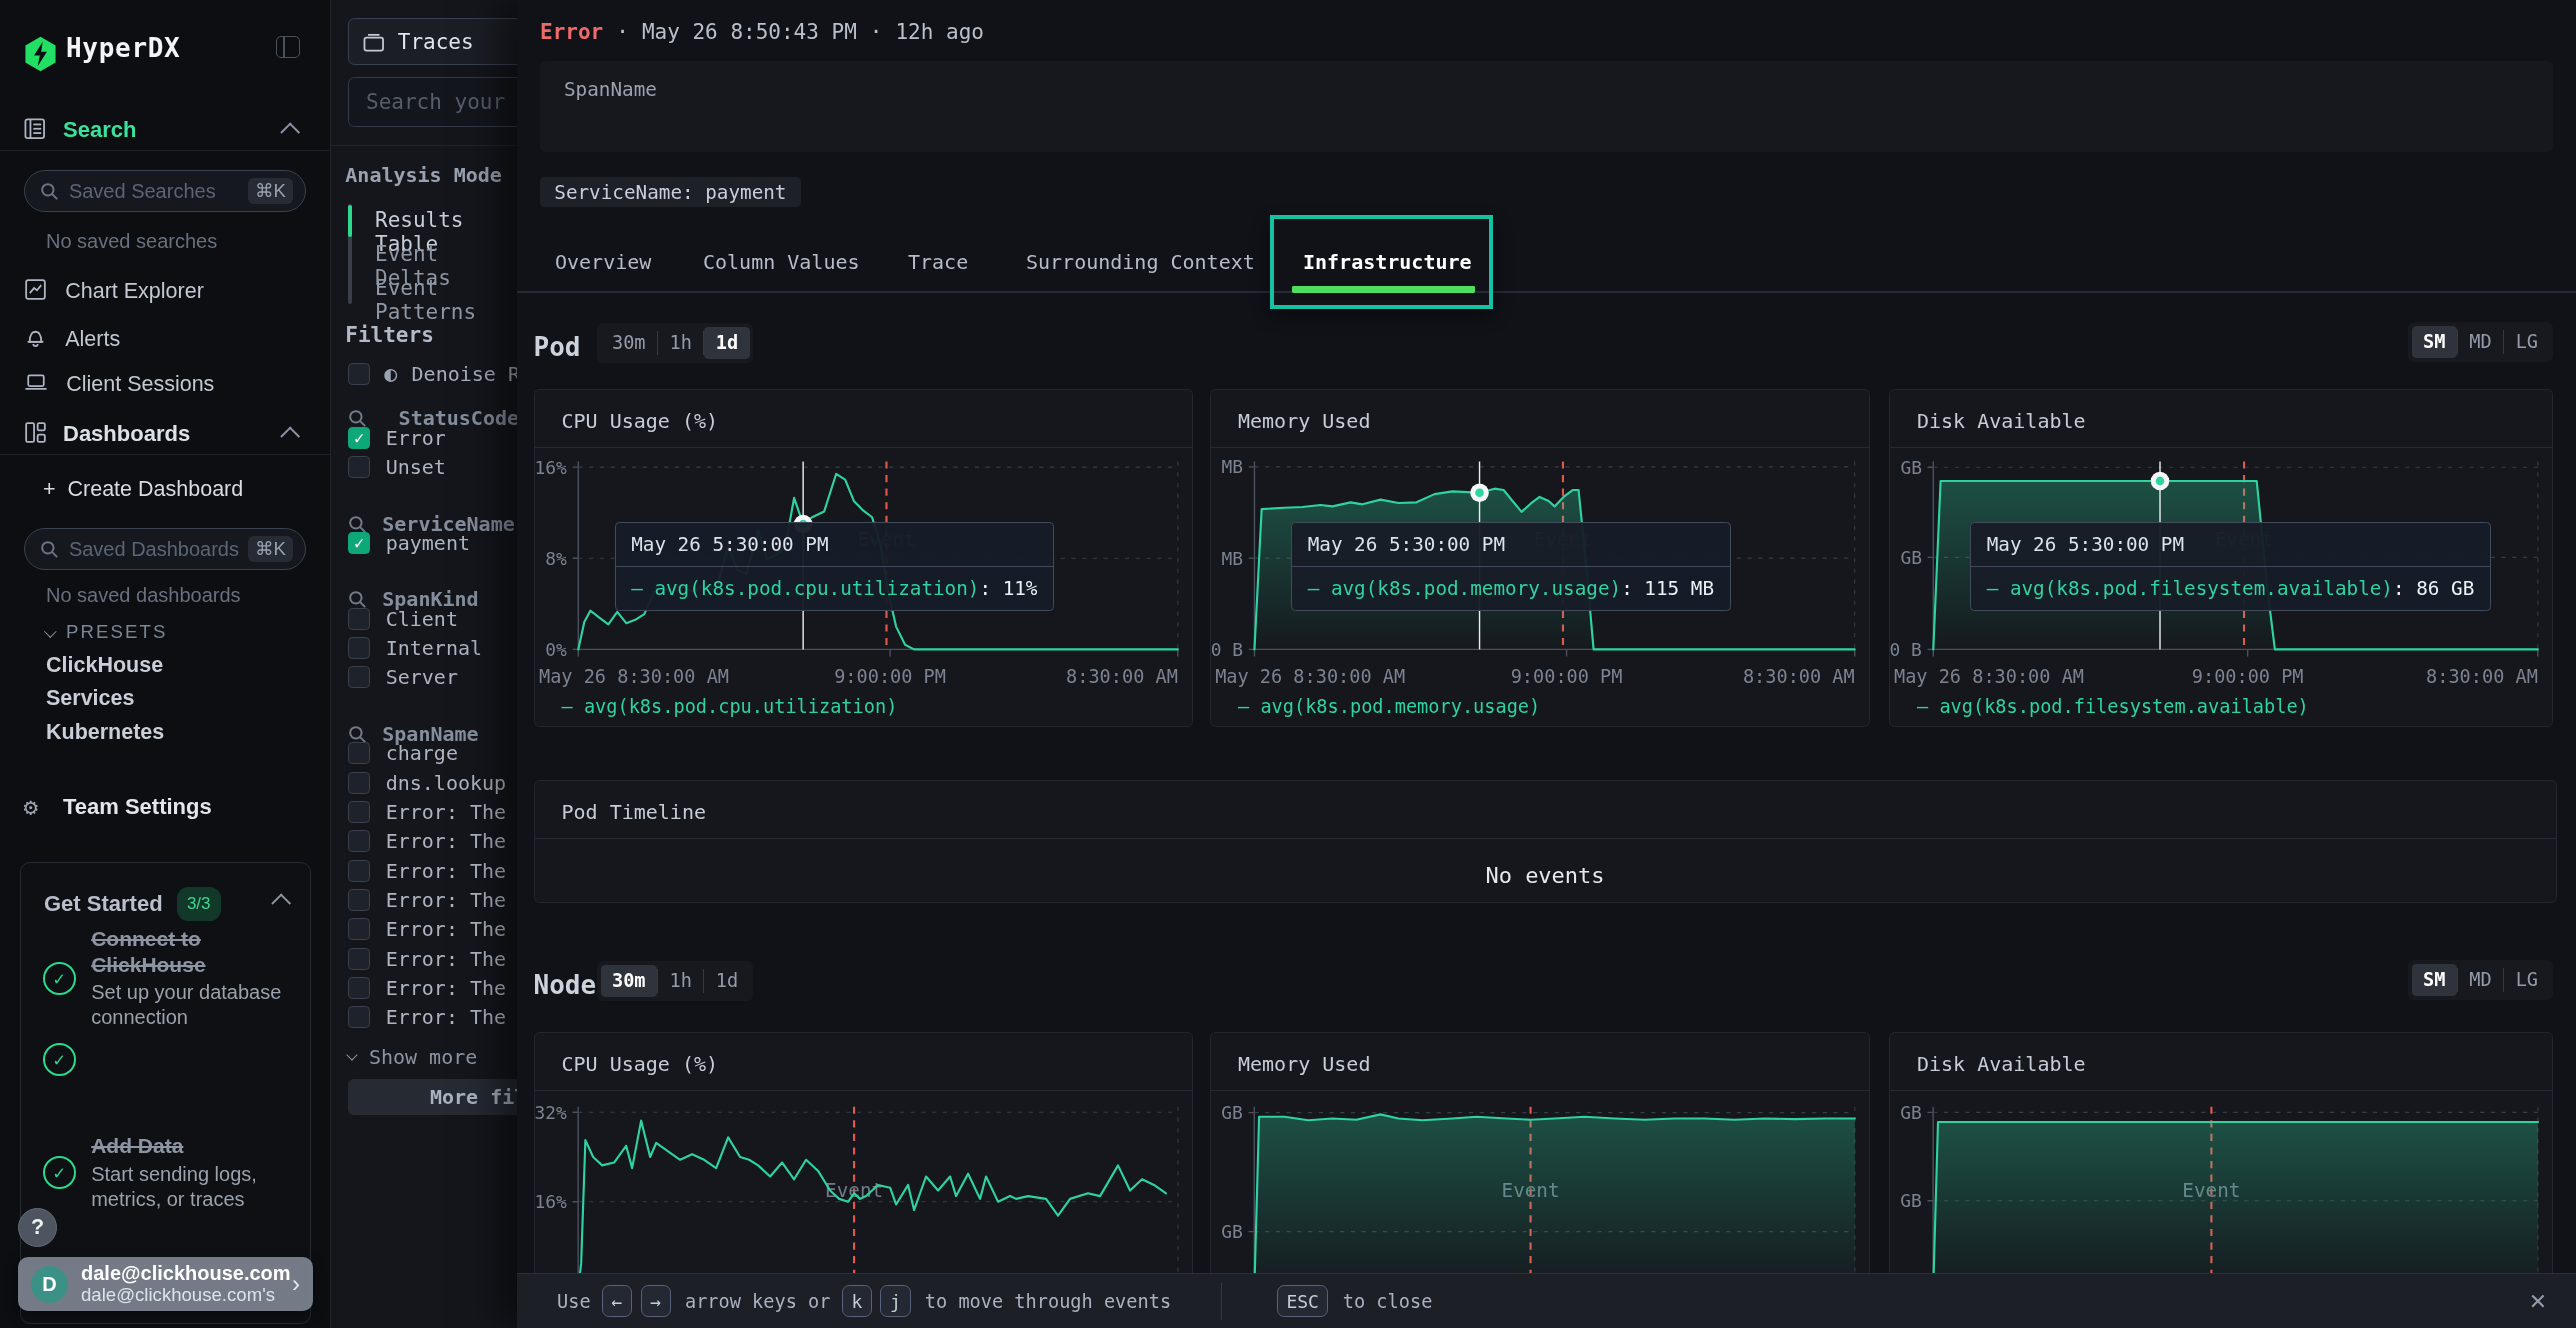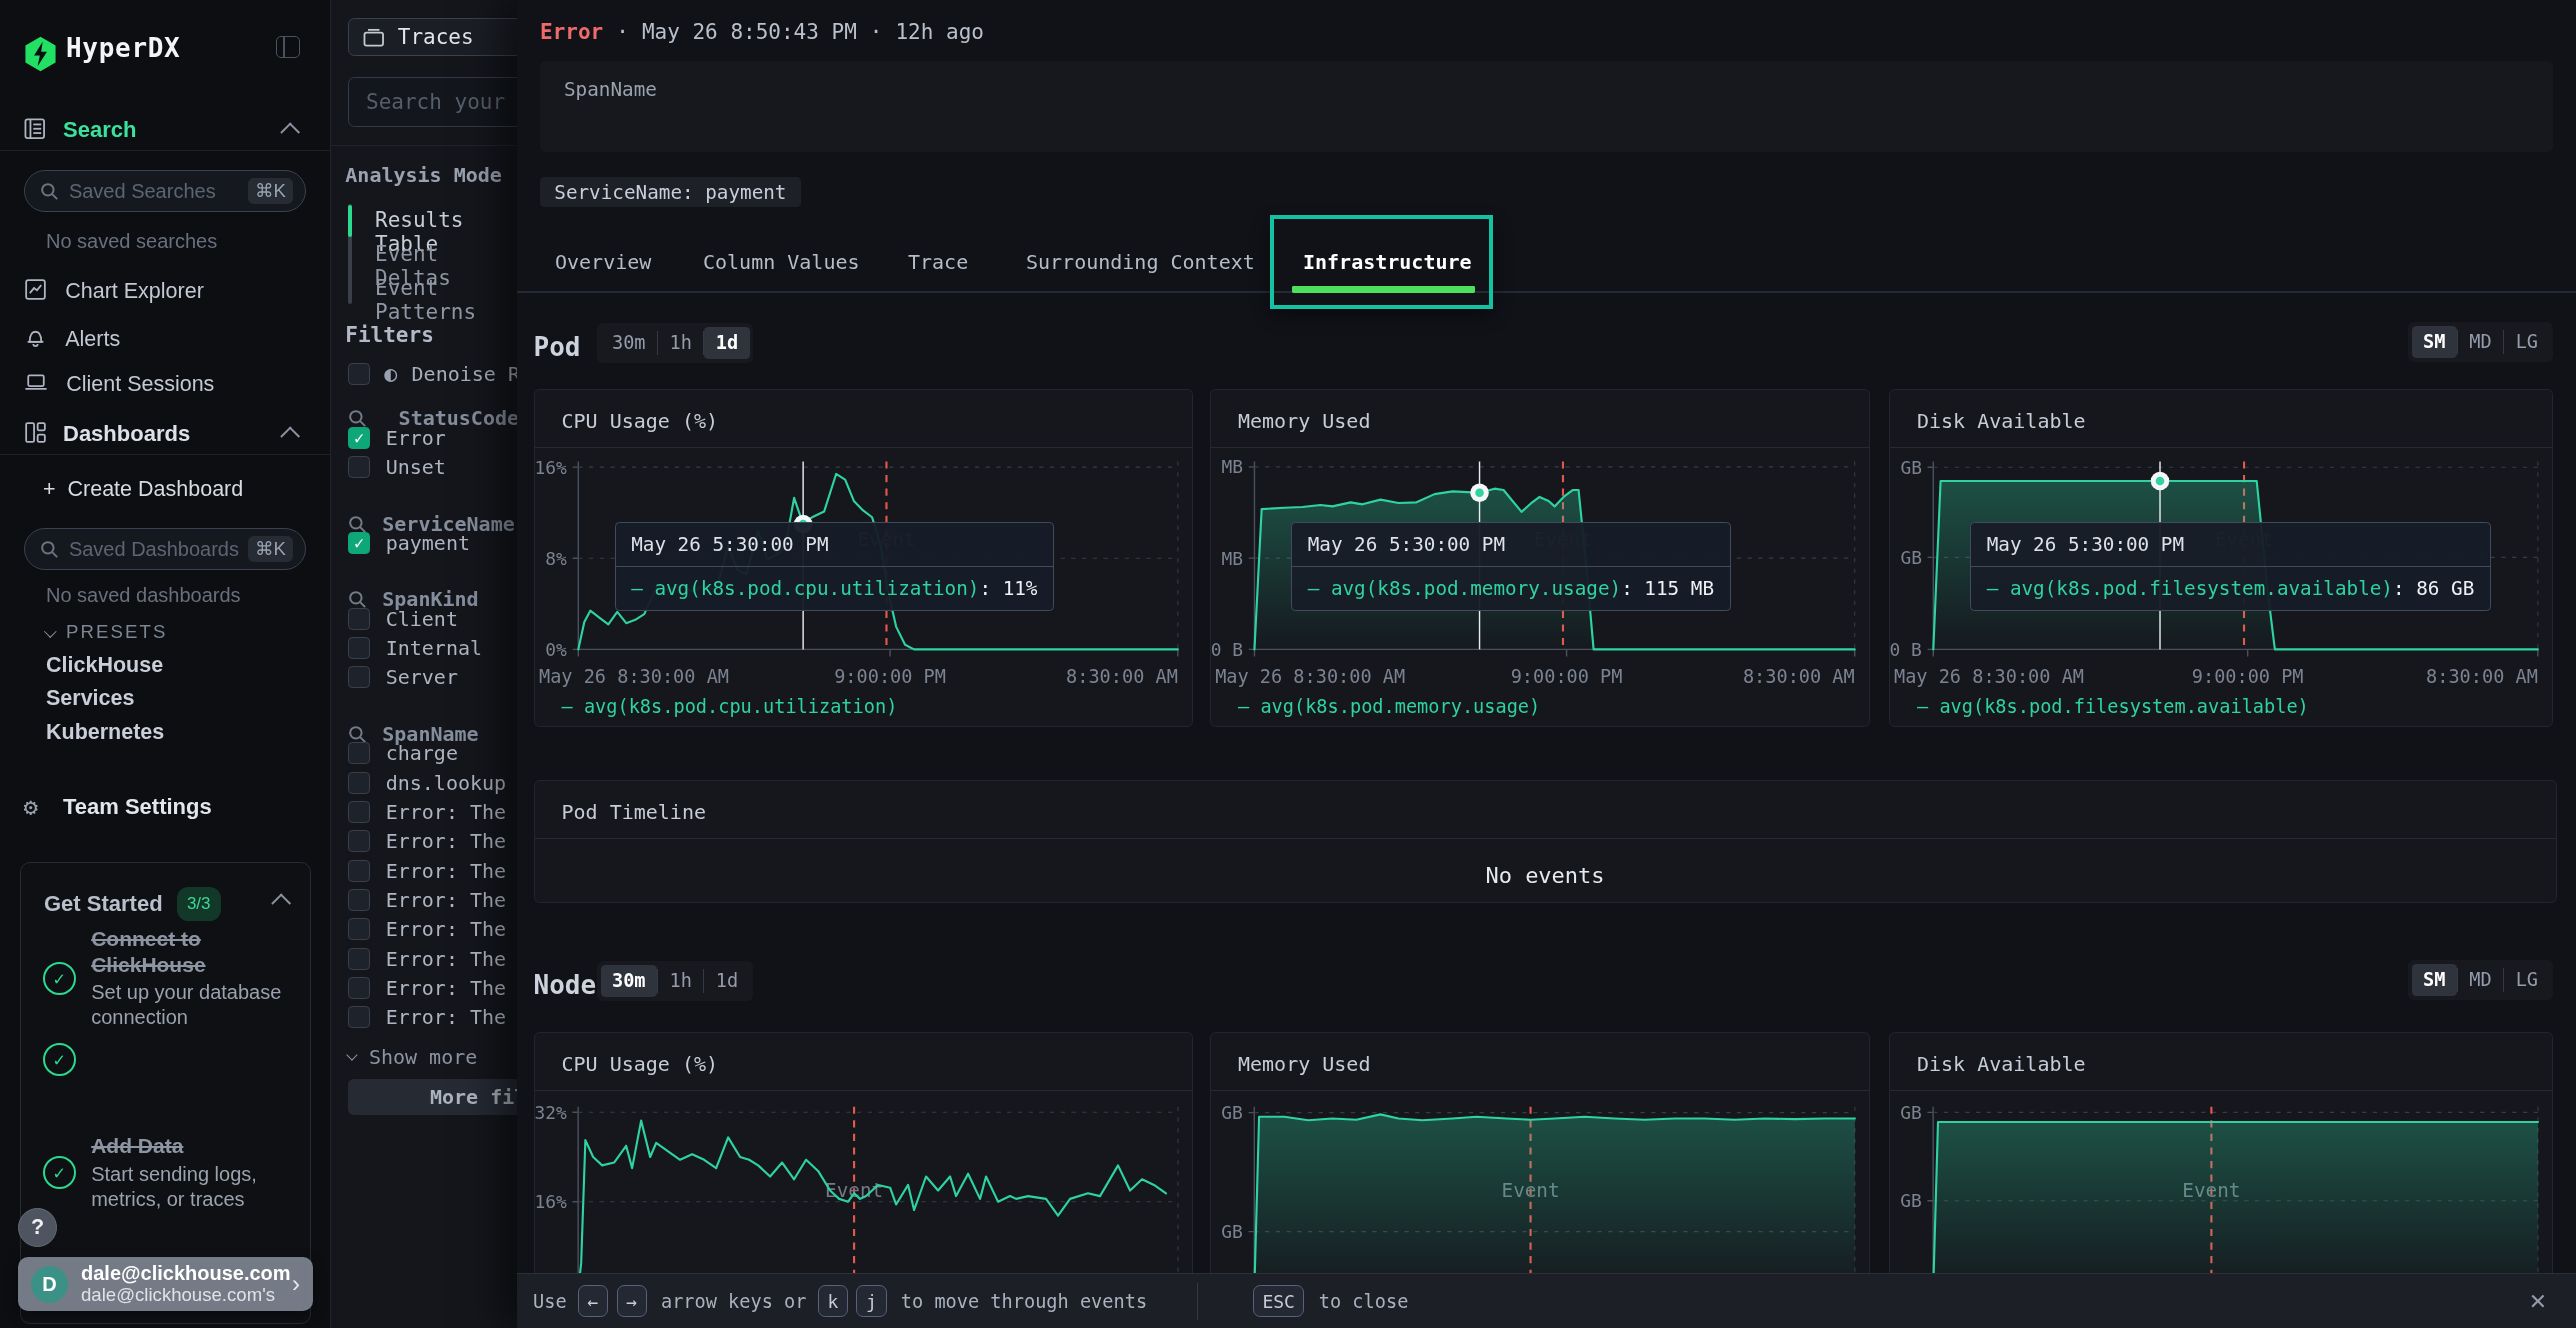--- a/index.html
+++ b/index.html
@@ -68,21 +68,21 @@
   .card{background:#15171d;border:1.1px solid #23262e;border-radius:5.7px;position:absolute;overflow:hidden;}
   .card-title{position:absolute;left:27px;top:18.6px;font-size:20px;color:#c7cdd6;}
   .card-divider{position:absolute;left:0;top:57px;width:100%;height:1.1px;background:#262a32;}
   .tooltip{position:absolute;background:rgba(23,29,40,0.96);border:1.4px solid #424b5c;border-radius:4.3px;z-index:5;white-space:nowrap;}
   .tooltip .tt-time{padding:10px 15.7px;color:#dde1e8;font-size:19.3px;border-bottom:1.4px solid #424b5c;}
   .tooltip .tt-row{padding:10px 15.7px;font-size:19.3px;color:#2ed3a0;}
   .tooltip .tt-val{color:#eef1f5;}
   .legend{position:absolute;left:27px;font-size:18.6px;color:#2ed3a0;white-space:nowrap;}
   #timeline-card .no-events{position:absolute;width:100%;text-align:center;top:82px;color:#e6e9ee;font-size:22px;}
   
-  #footer{left:517px;top:1273px;width:2059px;height:55px;background:#1c1f26;border-top:1.4px solid #2b303a;z-index:40;display:flex;align-items:center;padding-left:16px;color:#aab2bf;font-size:18.6px;}
+  #footer{left:517px;top:1273px;width:2059px;height:55px;background:#1c1f26;border-top:1.4px solid #2b303a;z-index:40;display:flex;align-items:center;padding-left:40px;color:#aab2bf;font-size:18.6px;}
   .keycap{border:1.8px solid #58627a;border-radius:7.2px;background:#232833;color:#c7cdd8;font-size:18px;padding:4.3px 8.6px;margin:0 4.3px;}
   #close-x{position:absolute;right:30px;top:1284px;font-size:27px;color:#939ba8;z-index:41;}
 </style>
 </head>
 <body>
 
 <div id="stage">
 
   <div id="sidebar" class="abs">
     <svg class="abs logo-hex" viewBox="0 0 46 50">
@@ -201,21 +201,21 @@
       <div class="avatar sans">D</div>
       <div class="sans" style="margin-left:13px;flex:1;overflow:hidden;">
         <div class="prof-name">dale@clickhouse.com</div>
         <div class="prof-sub">dale@clickhouse.com's</div>
       </div>
       <div class="sans" style="color:#e4e7ec;font-size:24px;">›</div>
     </div>
   </div>
 
   <div id="filtercol" class="abs">
-    <div class="abs ctl" style="left:17px;top:18px;width:215px;height:38px;padding:0 14.3px;">
+    <div class="abs ctl" style="left:17px;top:18px;width:215px;height:47px;padding:0 14.3px;">
       <svg width="21.5" height="20" viewBox="0 0 30 28">
         <rect x="2" y="8" width="26" height="18" rx="3" fill="none" stroke="#c3c9d3" stroke-width="2.5"></rect>
         <line x1="7" y1="4" x2="23" y2="4" stroke="#c3c9d3" stroke-width="2.5"></line>
       </svg>
       <span style="color:#e2e6ec;font-size:21px;margin-left:13px;">Traces</span>
     </div>
     <div class="abs ctl" style="left:17px;top:77px;width:401px;height:50px;border-color:#343b47;background:#13161c;padding:0 17px;">
       <span style="color:#555e6b;font-size:21px;">Search your ev</span>
     </div>
     <div class="abs" style="left:0;top:145px;width:100%;height:1.1px;background:#20242c;"></div>

